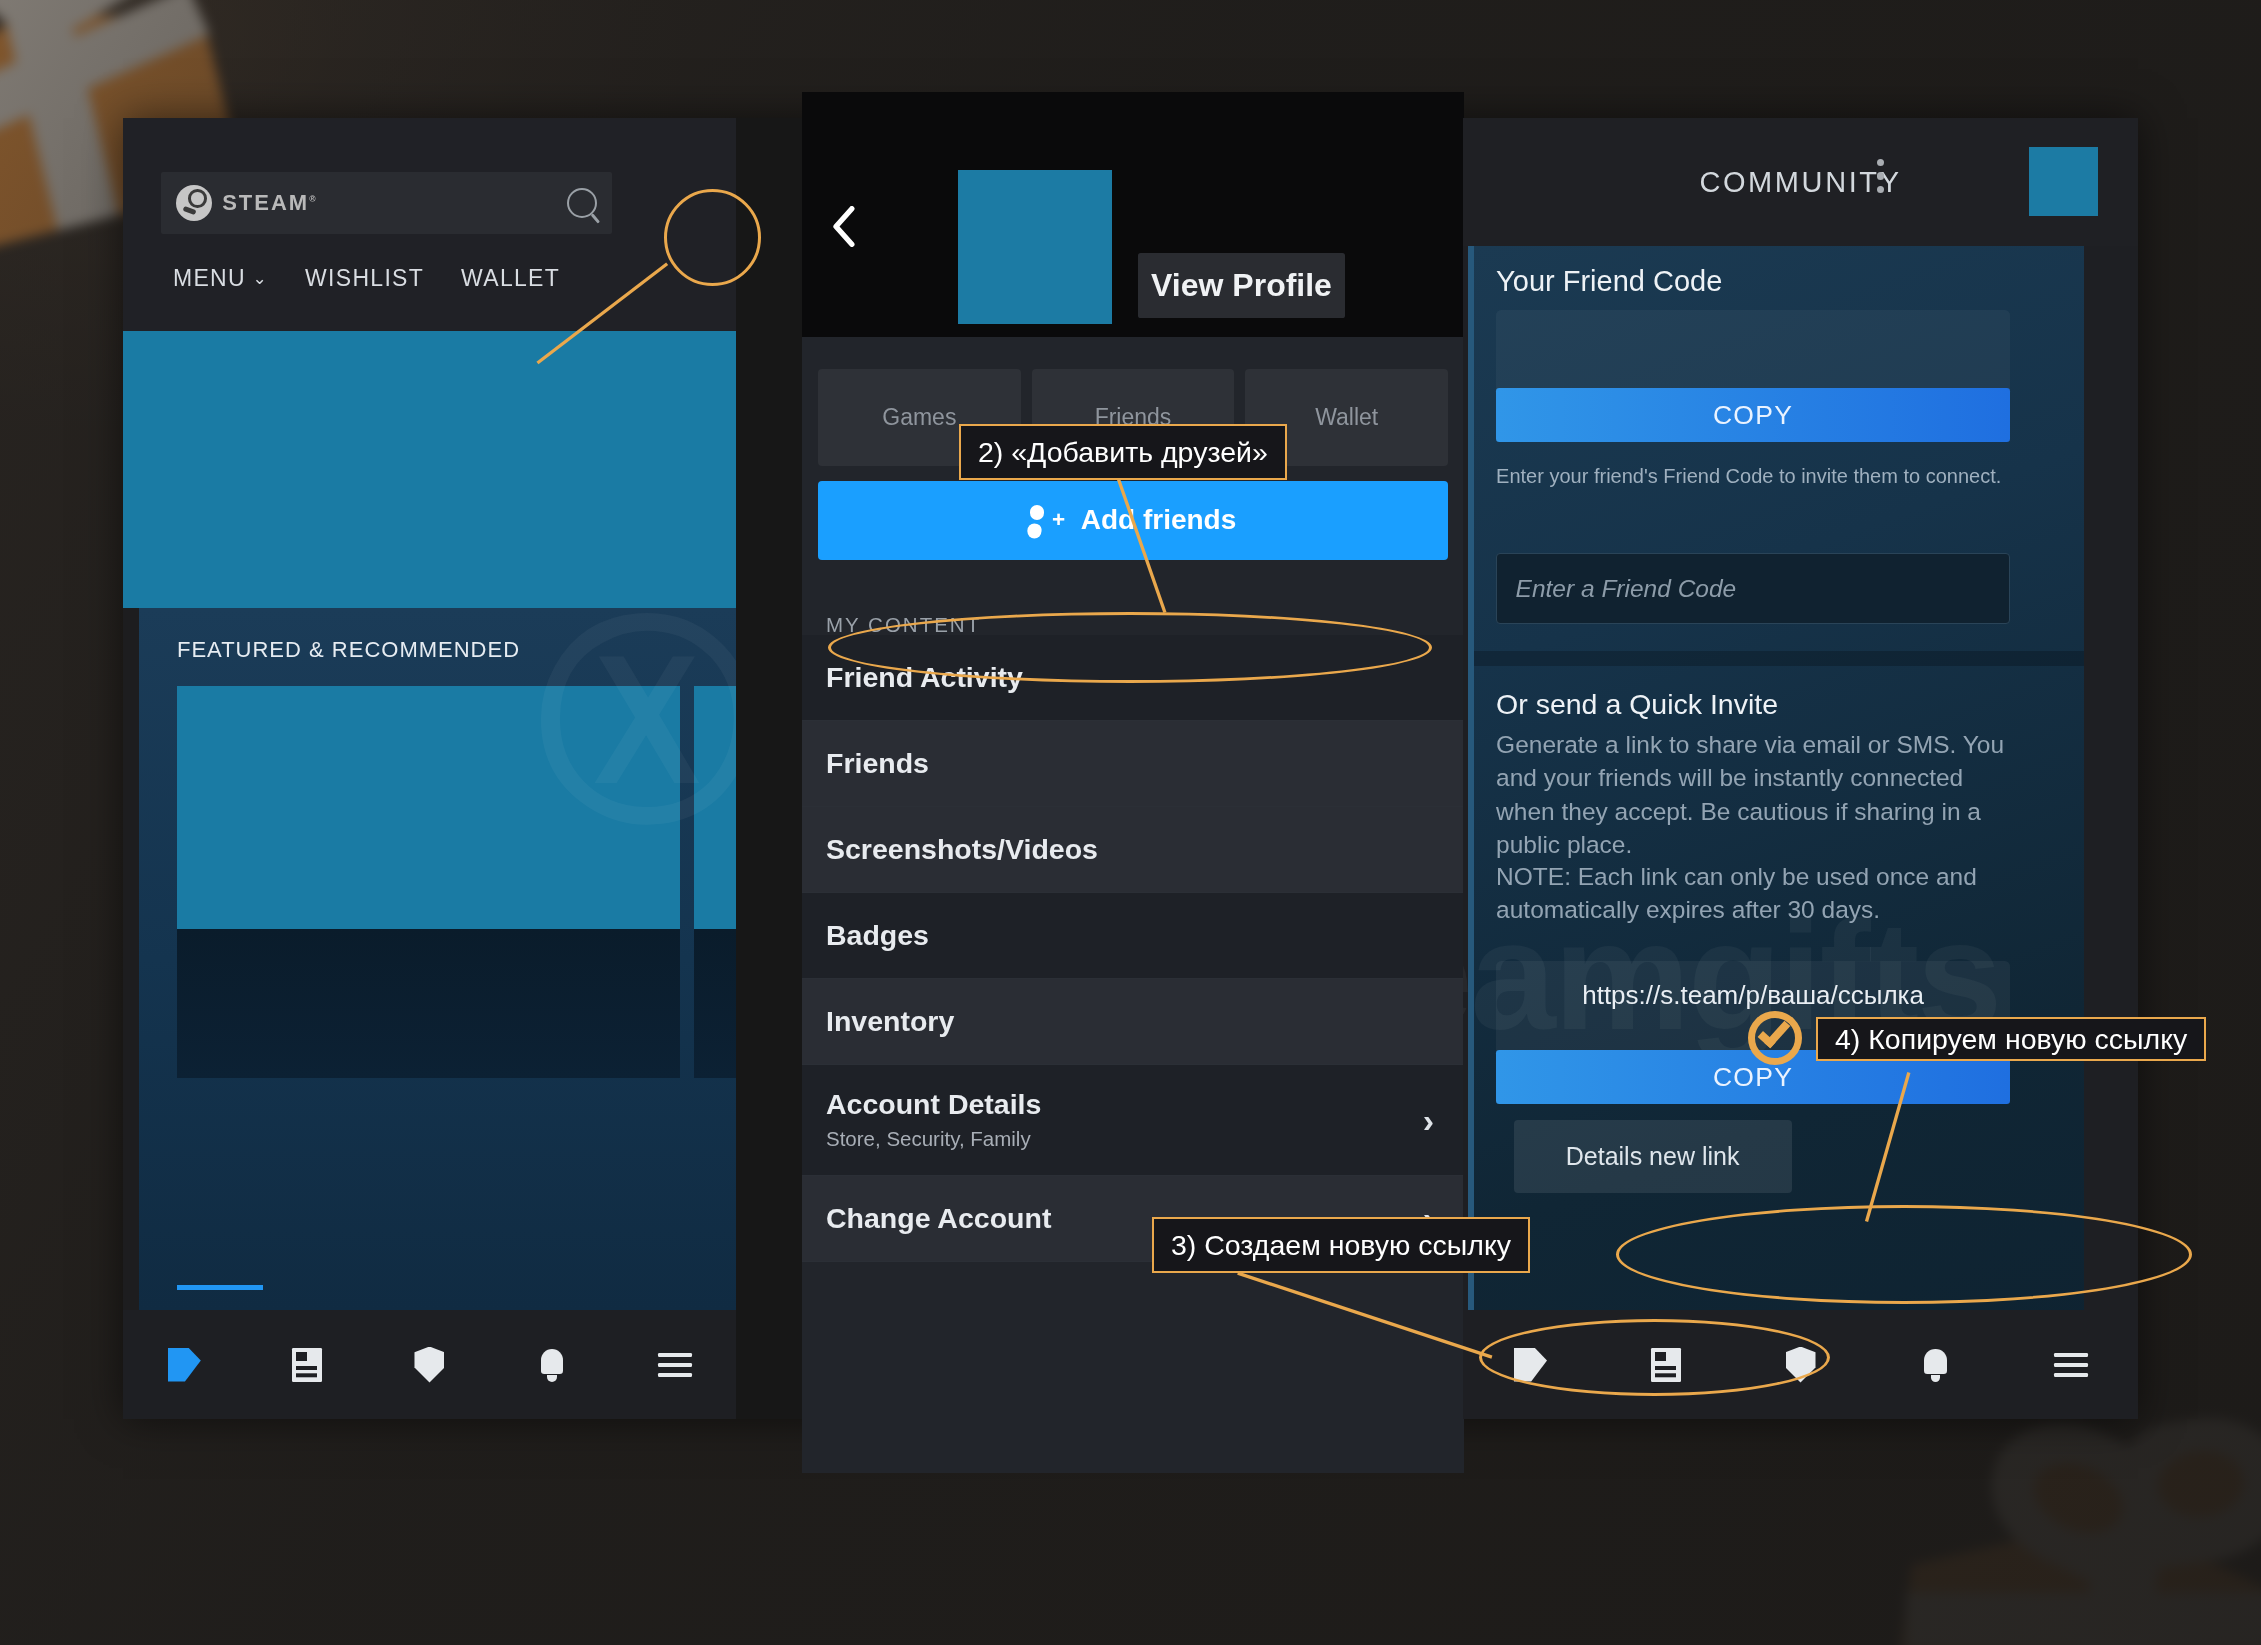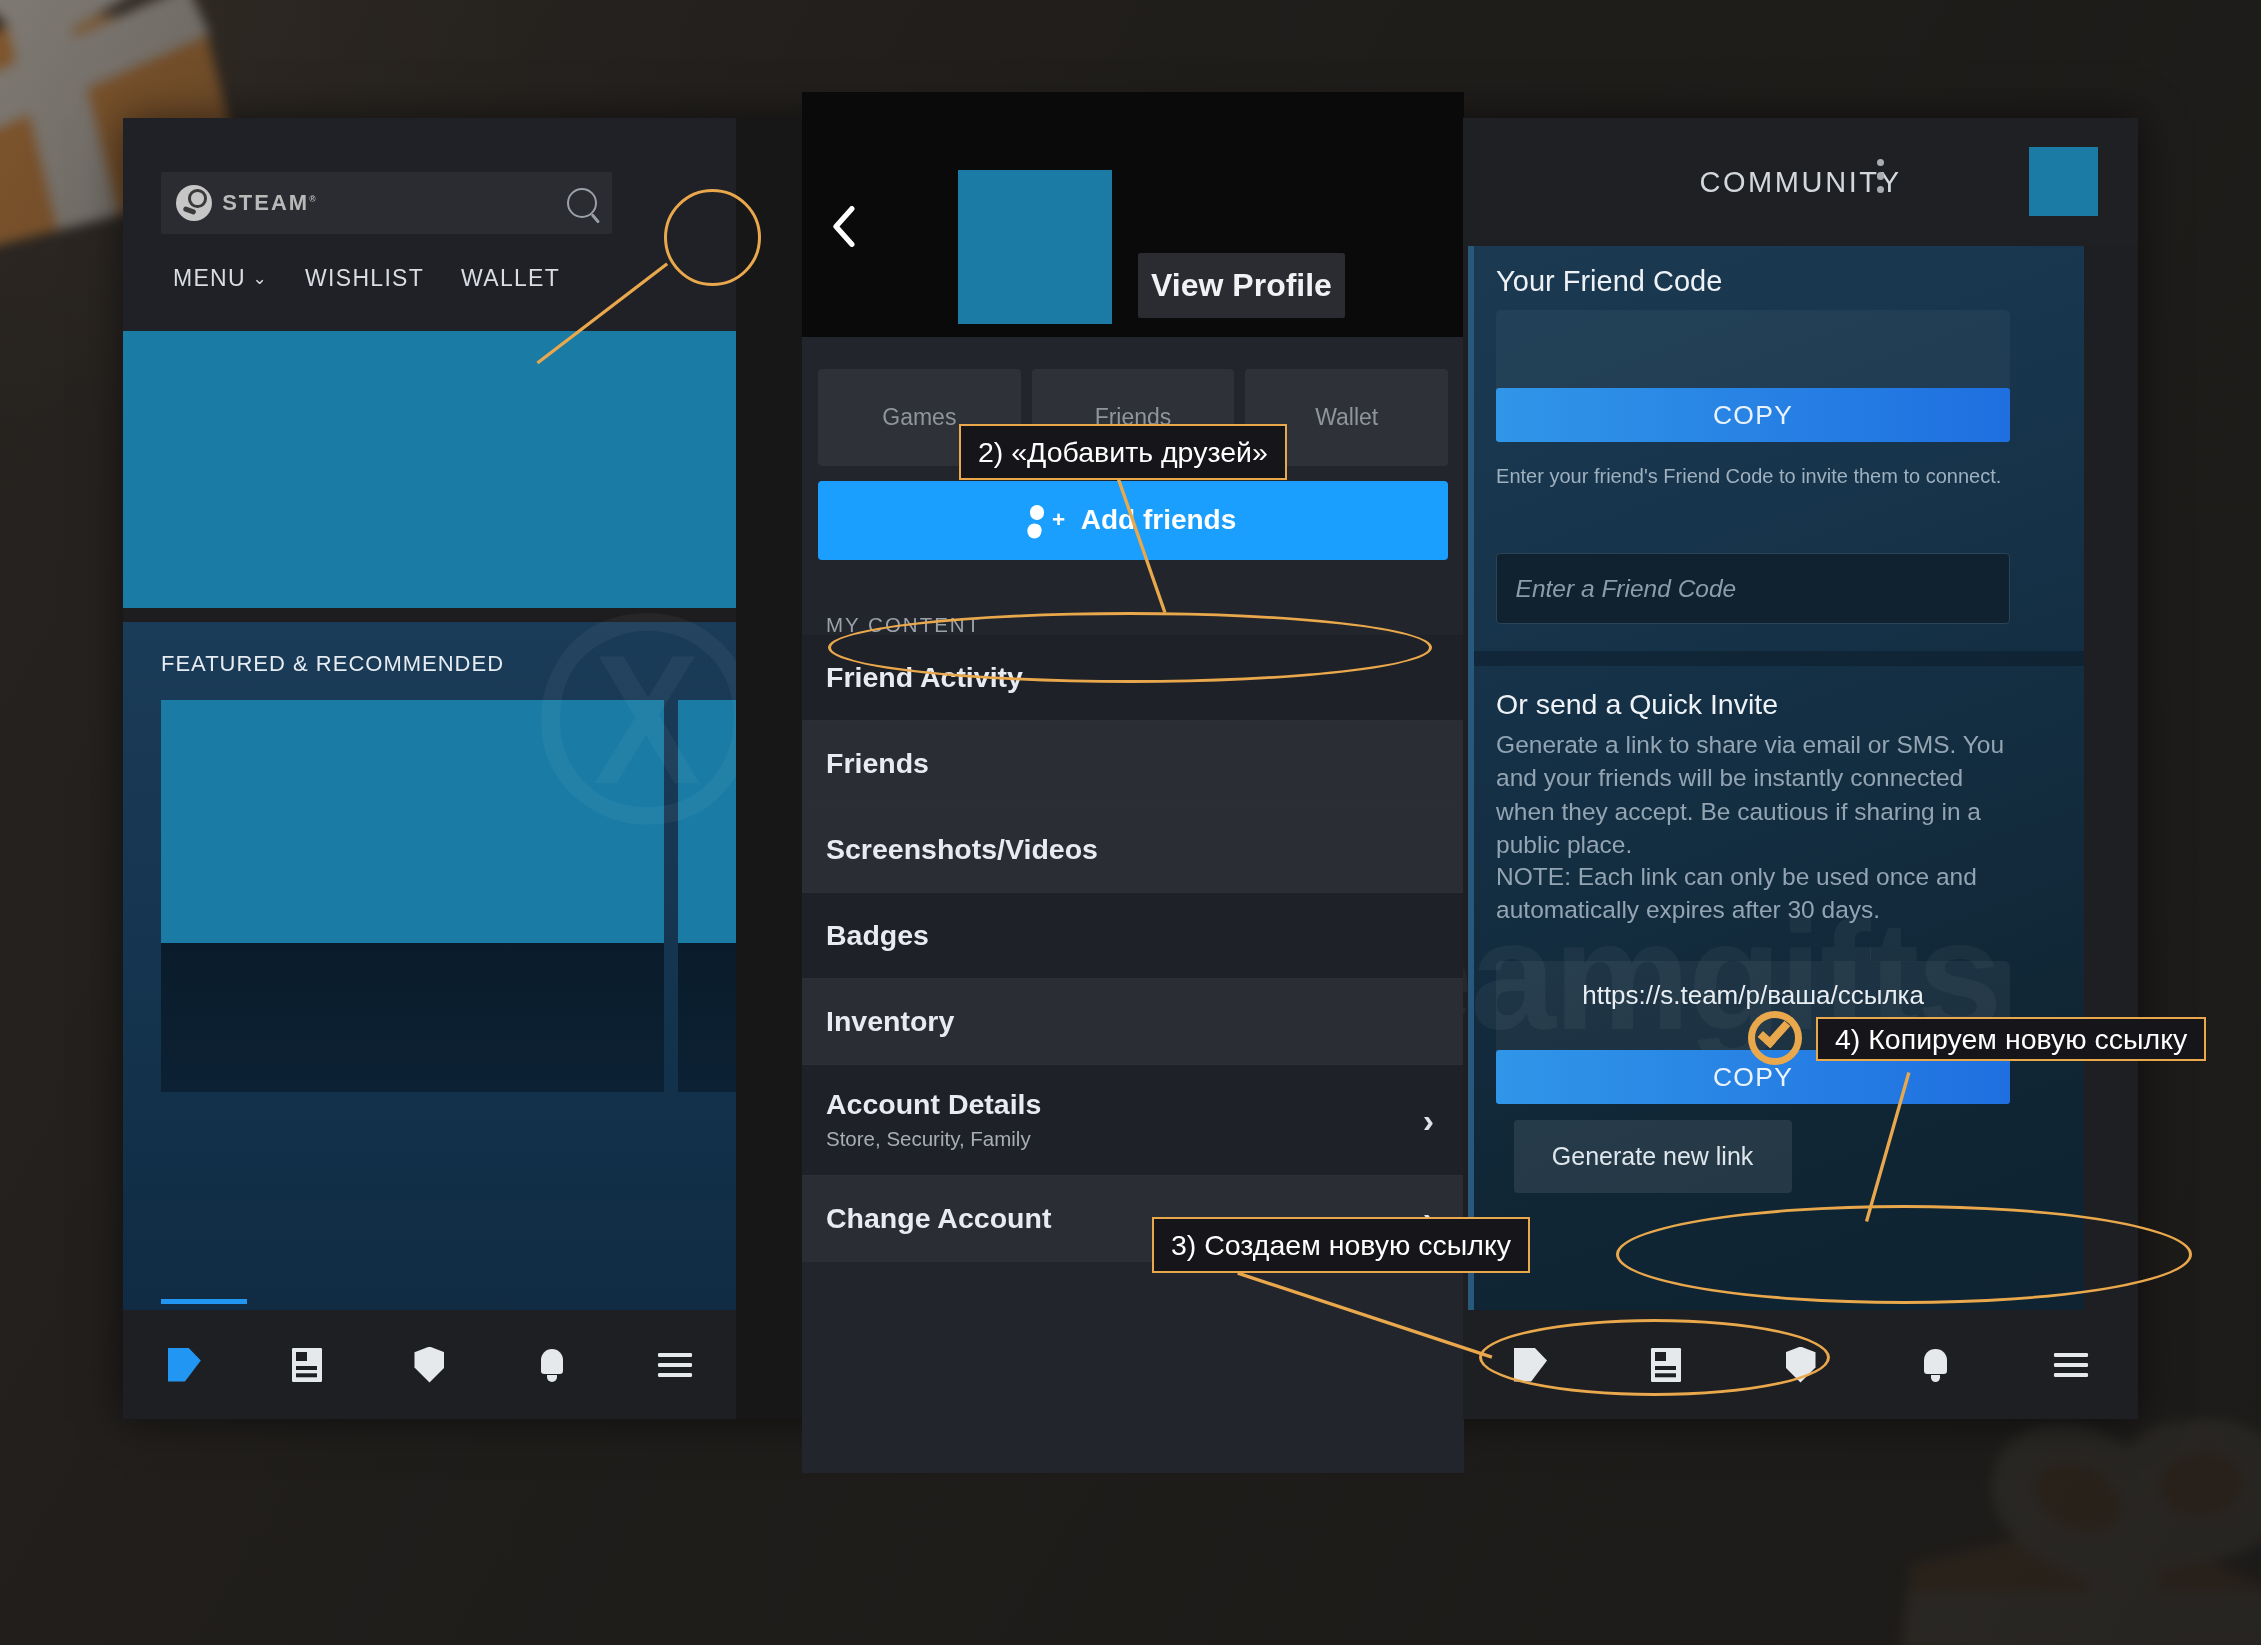--- a/index.html
+++ b/index.html
@@ -77,23 +77,22 @@
     color: #d9dde2; font-size: 23px; letter-spacing: 1.3px;
   }
   .pl-nav span { display: inline-flex; align-items: center; gap: 6.6px; }
   .chev-d { font-size: 17px; }
 
   .pl-hero {
     position: absolute; left: 0; top: 213px; width: 613px; height: 277px;
     background: #1a7ba4;
   }
   .pl-featured {
-    position: absolute; left: 0; top: 490px; width: 613px; height: 702px;
+    position: absolute; left: 16px; top: 490px; width: 613px; height: 702px;
     background: linear-gradient(180deg, #1b3c58 0%, #14344f 50%, #102b42 100%);
-    margin-top: 14px;
   }
   .pl-featured-title {
     position: absolute; left: 38px; top: 29px; color: #e6ecf2; font-size: 22px; letter-spacing: 1px;
   }
   .feat-card {
     position: absolute; top: 78px; background: #1a7ba4;
   }
   .feat-card .shade {
     position: absolute; left: 0; right: 0; bottom: 0; height: 38%;
     background: linear-gradient(180deg, #0a1c2b 0%, #0c2134 100%);
@@ -498,21 +497,21 @@
 
         <div class="pr-h2">Or send a Quick Invite</div>
         <div class="pr-p">Generate a link to share via email or SMS. You and your friends will be instantly connected when they accept. Be cautious if sharing in a public place.</div>
         <div class="pr-note">NOTE: Each link can only be used once and automatically expires after 30 days.</div>
 
         <div class="pr-link-box">
           <div class="pr-link-text">https://s.team/p/ваша/ссылка</div>
           <div class="btn-copy2">COPY</div>
         </div>
 
-        <div class="btn-gen">Generate new link</div>
+        <div class="btn-gen">Details new link</div>
       </div>
 
       <div class="botnav">
         <div class="slot">
             <span class="ic-tag" style="color:#e6e9ec"></span>
           </div>
         <div class="slot">
             <span class="ic-news" style="color:#e6e9ec"></span>
           </div>
         <div class="slot">

